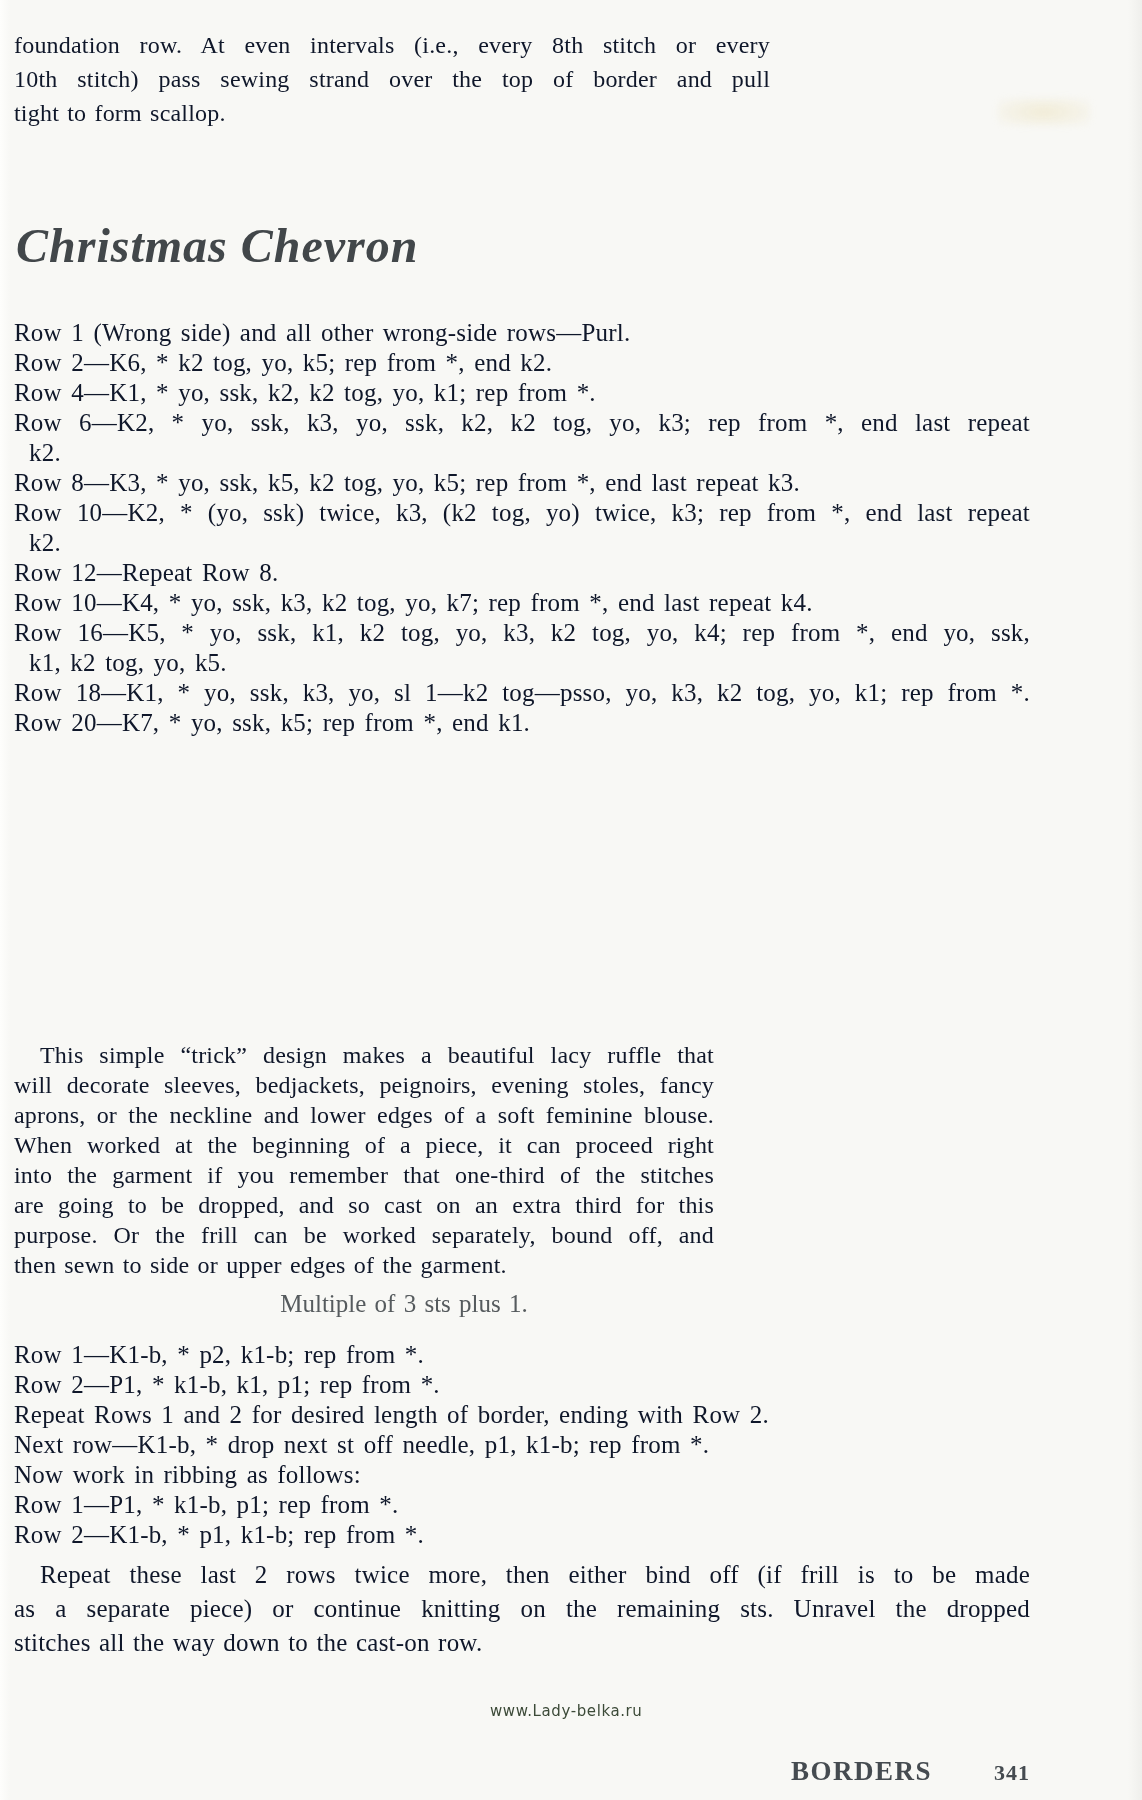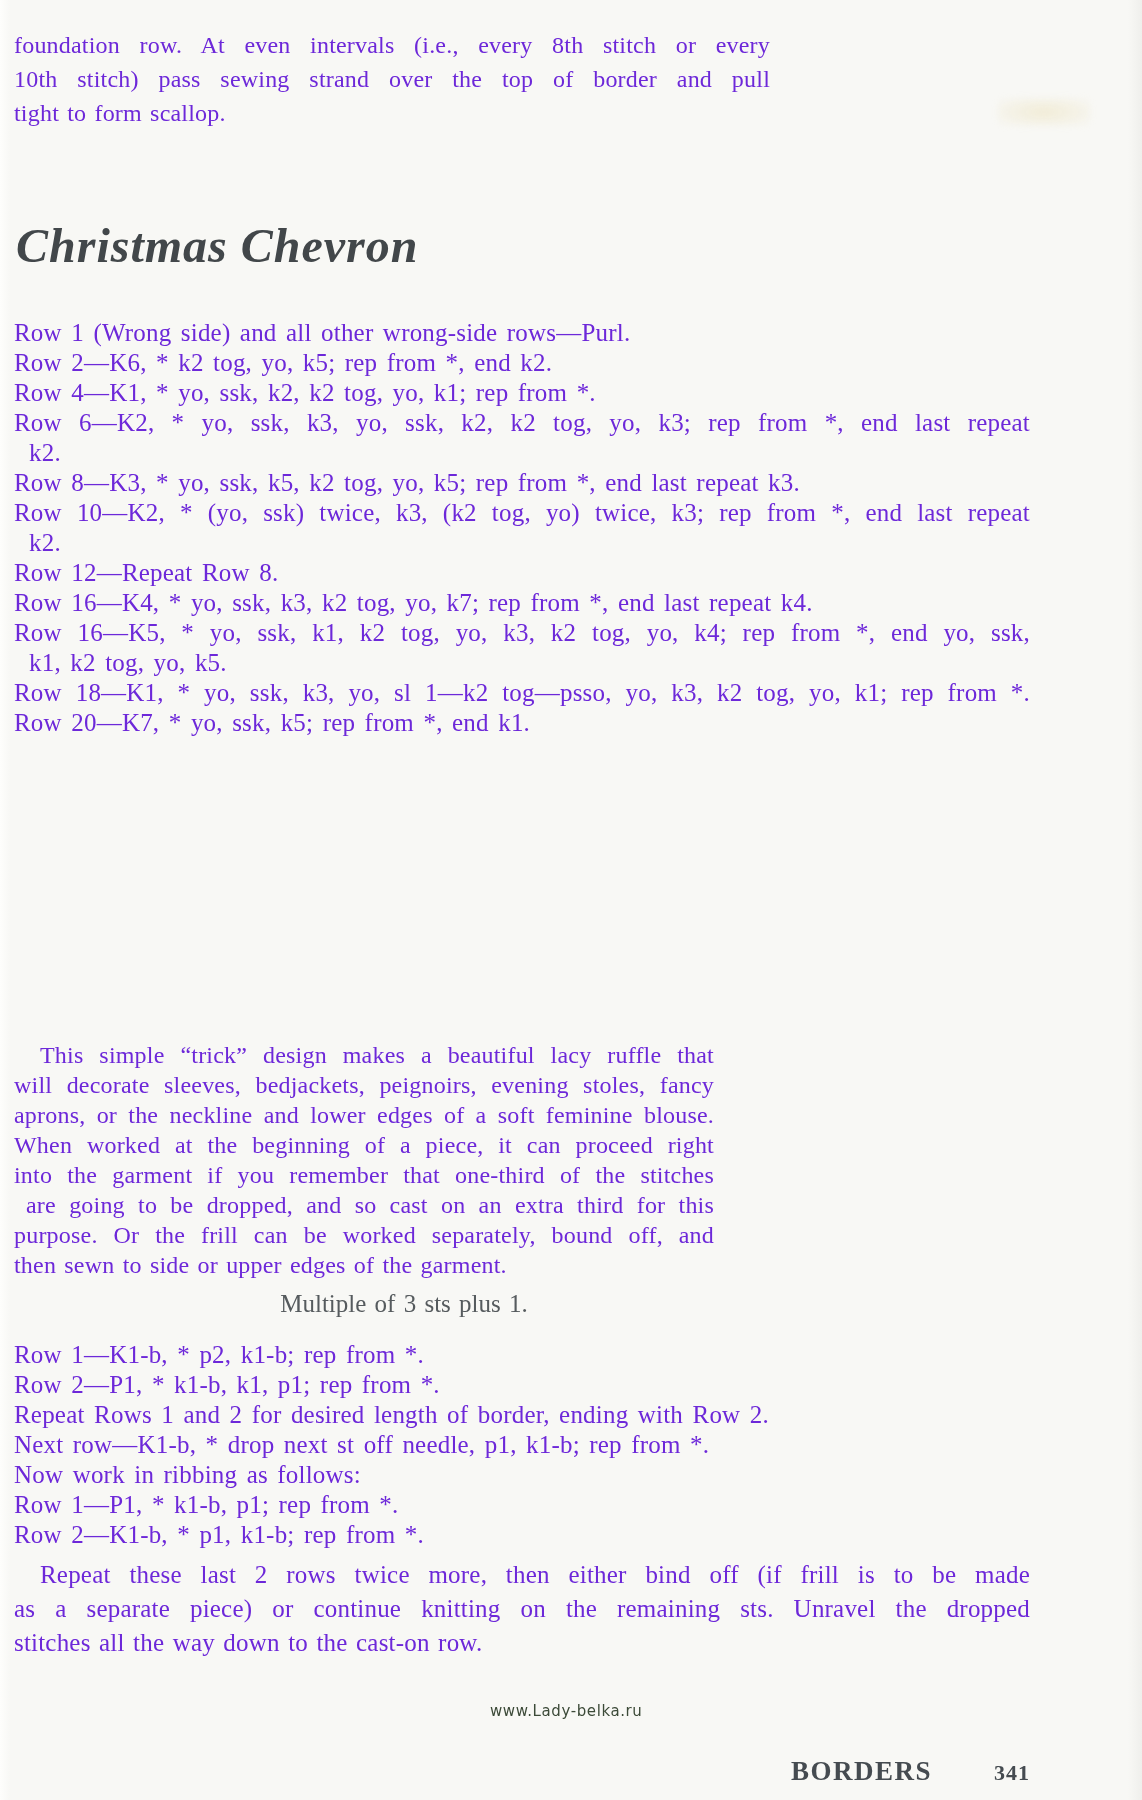--- a/index.html
+++ b/index.html
@@ -17,21 +17,21 @@
     background:linear-gradient(to right,#fefefc,#f8f8f5);}
   .edge-right{position:absolute;right:0;top:0;width:14px;height:1800px;
     background:linear-gradient(to left,#efefec,#f8f8f5);}
   .smudge{position:absolute;left:998px;top:98px;width:92px;height:28px;
     background:radial-gradient(ellipse at center,rgba(236,226,190,0.55),rgba(248,248,245,0));
     filter:blur(3px);}
   .para{position:absolute;line-height:34px;font-size:24px;word-spacing:2px;letter-spacing:0.2px;}
   .para .line{min-height:34px;}
   .rows{position:absolute;font-size:25px;word-spacing:3px;letter-spacing:0.2px;}
   .rows .line{min-height:30px;line-height:30px;white-space:nowrap;}
-  .line{color:#6d28d9;}
+  .line{color:#0f172a;}
   .stretch{text-align:justify;text-align-last:justify;white-space:normal !important;}
   .indent{padding-left:15px;}
   .first{text-indent:26px;}
   .heading{
     position:absolute;left:16px;
     font-size:48px;font-weight:bold;font-style:italic;
     color:#42474a;letter-spacing:1px;white-space:nowrap;
   }
   .multiple{
     position:absolute;left:14px;width:780px;text-align:center;
@@ -74,36 +74,36 @@
 
   <div class="line">Row 1 (Wrong side) and all other wrong-side rows—Purl.</div>
       <div class="line">Row 2—K6, * k2 tog, yo, k5; rep from *, end k2.</div>
       <div class="line">Row 4—K1, * yo, ssk, k2, k2 tog, yo, k1; rep from *.</div>
       <div class="line stretch">Row 6—K2, * yo, ssk, k3, yo, ssk, k2, k2 tog, yo, k3; rep from *, end last repeat</div>
       <div class="line indent">k2.</div>
       <div class="line">Row 8—K3, * yo, ssk, k5, k2 tog, yo, k5; rep from *, end last repeat k3.</div>
       <div class="line stretch">Row 10—K2, * (yo, ssk) twice, k3, (k2 tog, yo) twice, k3; rep from *, end last repeat</div>
       <div class="line indent">k2.</div>
       <div class="line">Row 12—Repeat Row 8.</div>
-      <div class="line">Row 16—K4, * yo, ssk, k3, k2 tog, yo, k7; rep from *, end last repeat k4.</div>
+      <div class="line">Row 10—K4, * yo, ssk, k3, k2 tog, yo, k7; rep from *, end last repeat k4.</div>
       <div class="line stretch">Row 16—K5, * yo, ssk, k1, k2 tog, yo, k3, k2 tog, yo, k4; rep from *, end yo, ssk,</div>
       <div class="line indent">k1, k2 tog, yo, k5.</div>
       <div class="line stretch">Row 18—K1, * yo, ssk, k3, yo, sl 1—k2 tog—psso, yo, k3, k2 tog, yo, k1; rep from *.</div>
       <div class="line">Row 20—K7, * yo, ssk, k5; rep from *, end k1.</div>
     </div>
 
 
   <div class="para" style="left:14px;top:1040px;width:700px;line-height:30px;">
 
   <div class="line first stretch" style="min-height:30px;">This simple “trick” design makes a beautiful lacy ruffle that</div>
       <div class="line stretch" style="min-height:30px;">will decorate sleeves, bedjackets, peignoirs, evening stoles, fancy</div>
       <div class="line stretch" style="min-height:30px;">aprons, or the neckline and lower edges of a soft feminine blouse.</div>
       <div class="line stretch" style="min-height:30px;">When worked at the beginning of a piece, it can proceed right</div>
       <div class="line stretch" style="min-height:30px;">into the garment if you remember that one-third of the stitches</div>
-      <div class="line stretch" style="min-height:30px;margin-left:12px;">are going to be dropped, and so cast on an extra third for this</div>
+      <div class="line stretch" style="min-height:30px;">are going to be dropped, and so cast on an extra third for this</div>
       <div class="line stretch" style="min-height:30px;">purpose. Or the frill can be worked separately, bound off, and</div>
       <div class="line" style="min-height:30px;">then sewn to side or upper edges of the garment.</div>
     </div>
 
   <div class="multiple" style="top:1290px;">Multiple of 3 sts plus 1.</div>
 
   <div class="rows" style="left:14px;top:1340px;width:1016px;">
 
   <div class="line">Row 1—K1-b, * p2, k1-b; rep from *.</div>
       <div class="line">Row 2—P1, * k1-b, k1, p1; rep from *.</div>

